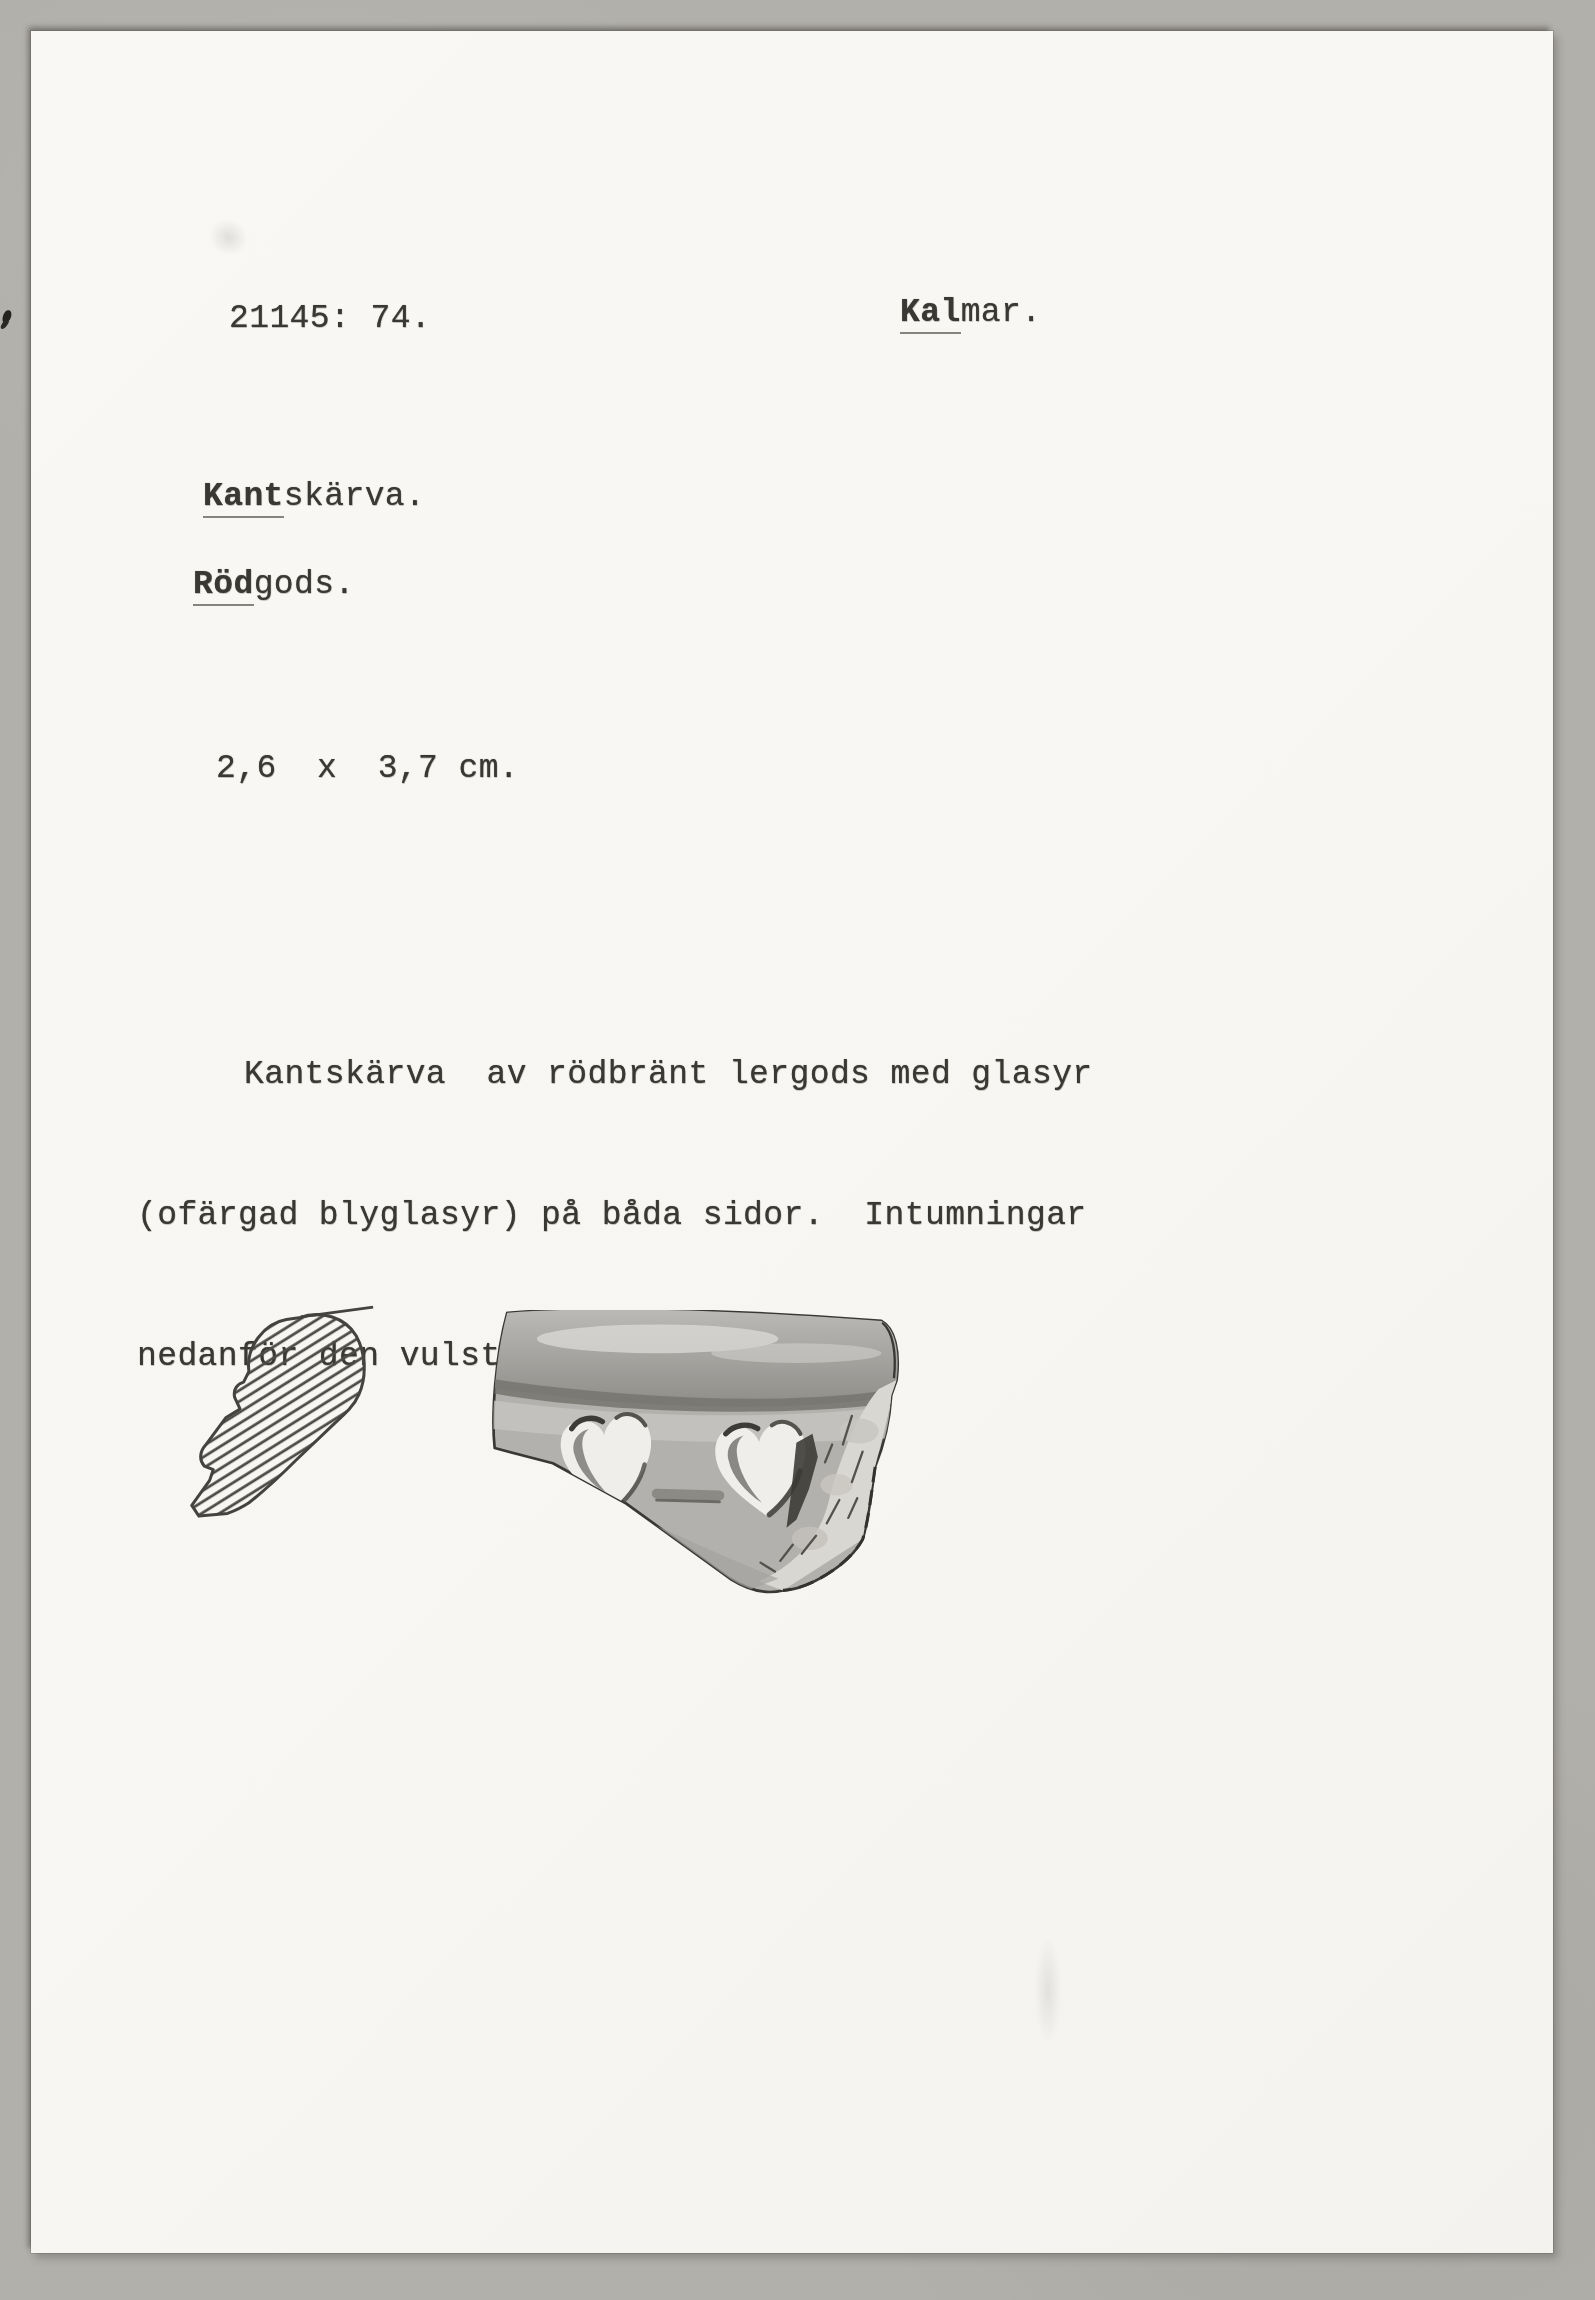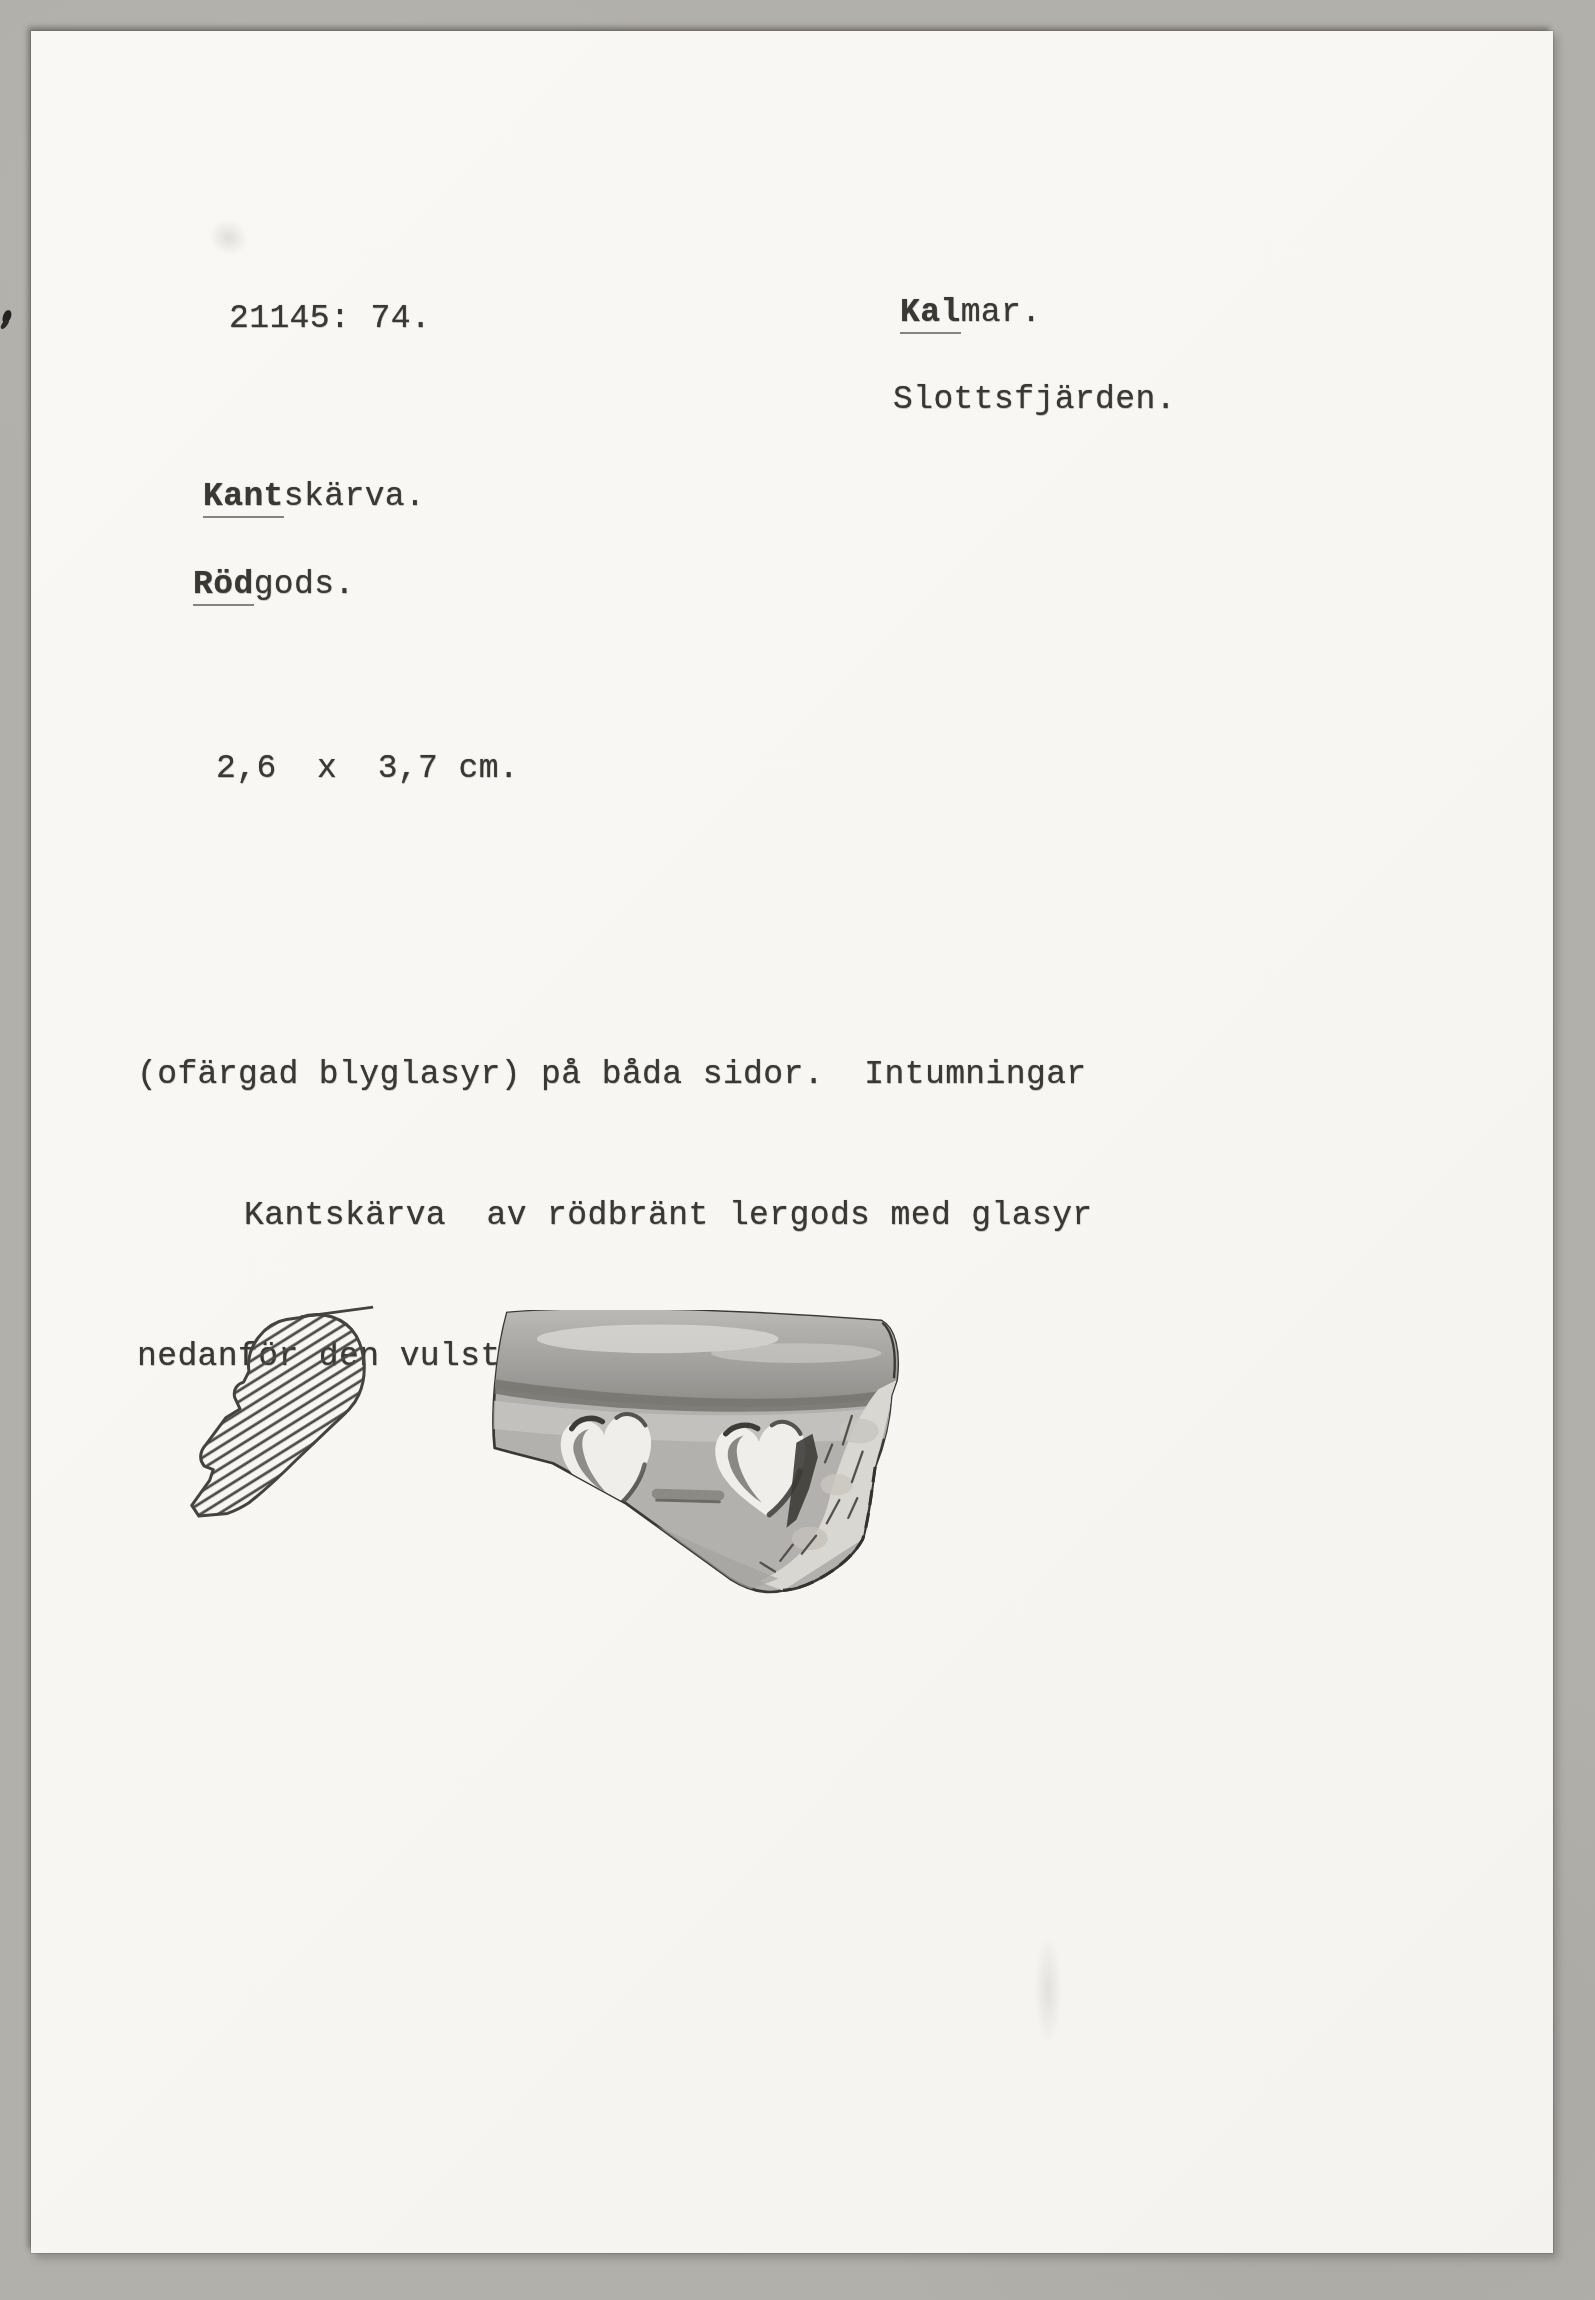--- a/index.html
+++ b/index.html
@@ -52,31 +52,30 @@
 
 <div class="paper">
 
   <div class="smudge smudge-a"></div>
   <div class="smudge smudge-b"></div>
 
   <div class="tw" style="left:198px;top:264px;">21145: 74.</div>
 
   <div class="tw" style="left:869px;top:258px;"><span class="u">Kal</span><span>mar.</span></div>
 
-  <div class="tw" style="left:862px;top:345px;">Slottsfjärden.</div>
 
   <div class="tw" style="left:172px;top:442px;"><span class="u">Kant</span><span>skärva.</span></div>
 
   <div class="tw" style="left:162px;top:530px;"><span class="u">Röd</span><span>gods.</span></div>
 
   <div class="tw" style="left:185px;top:714px;">2,6  x  3,7 cm.</div>
 
   <div class="tw" style="left:106px;top:926px;">
+    <div class="para-line indent">Kantskärva  av rödbränt lergods med glasyr</div>
     <div class="para-line">(ofärgad blyglasyr) på båda sidor.  Intumningar</div>
-    <div class="para-line indent">Kantskärva  av rödbränt lergods med glasyr</div>
     <div class="para-line">nedanför den vulstformade bräddranden.</div>
   </div>
 
   <svg class="fig" style="left:159px;top:1274px;" width="184" height="215" viewBox="0 0 206 240">
     <defs>
       <pattern id="hatch" width="10.5" height="10.5" patternUnits="userSpaceOnUse" patternTransform="rotate(-32)">
         <line x1="0" y1="5" x2="10.5" y2="5" stroke="#4c4a45" stroke-width="3.1"></line>
       </pattern>
     </defs>
     <path d="M 122,14

